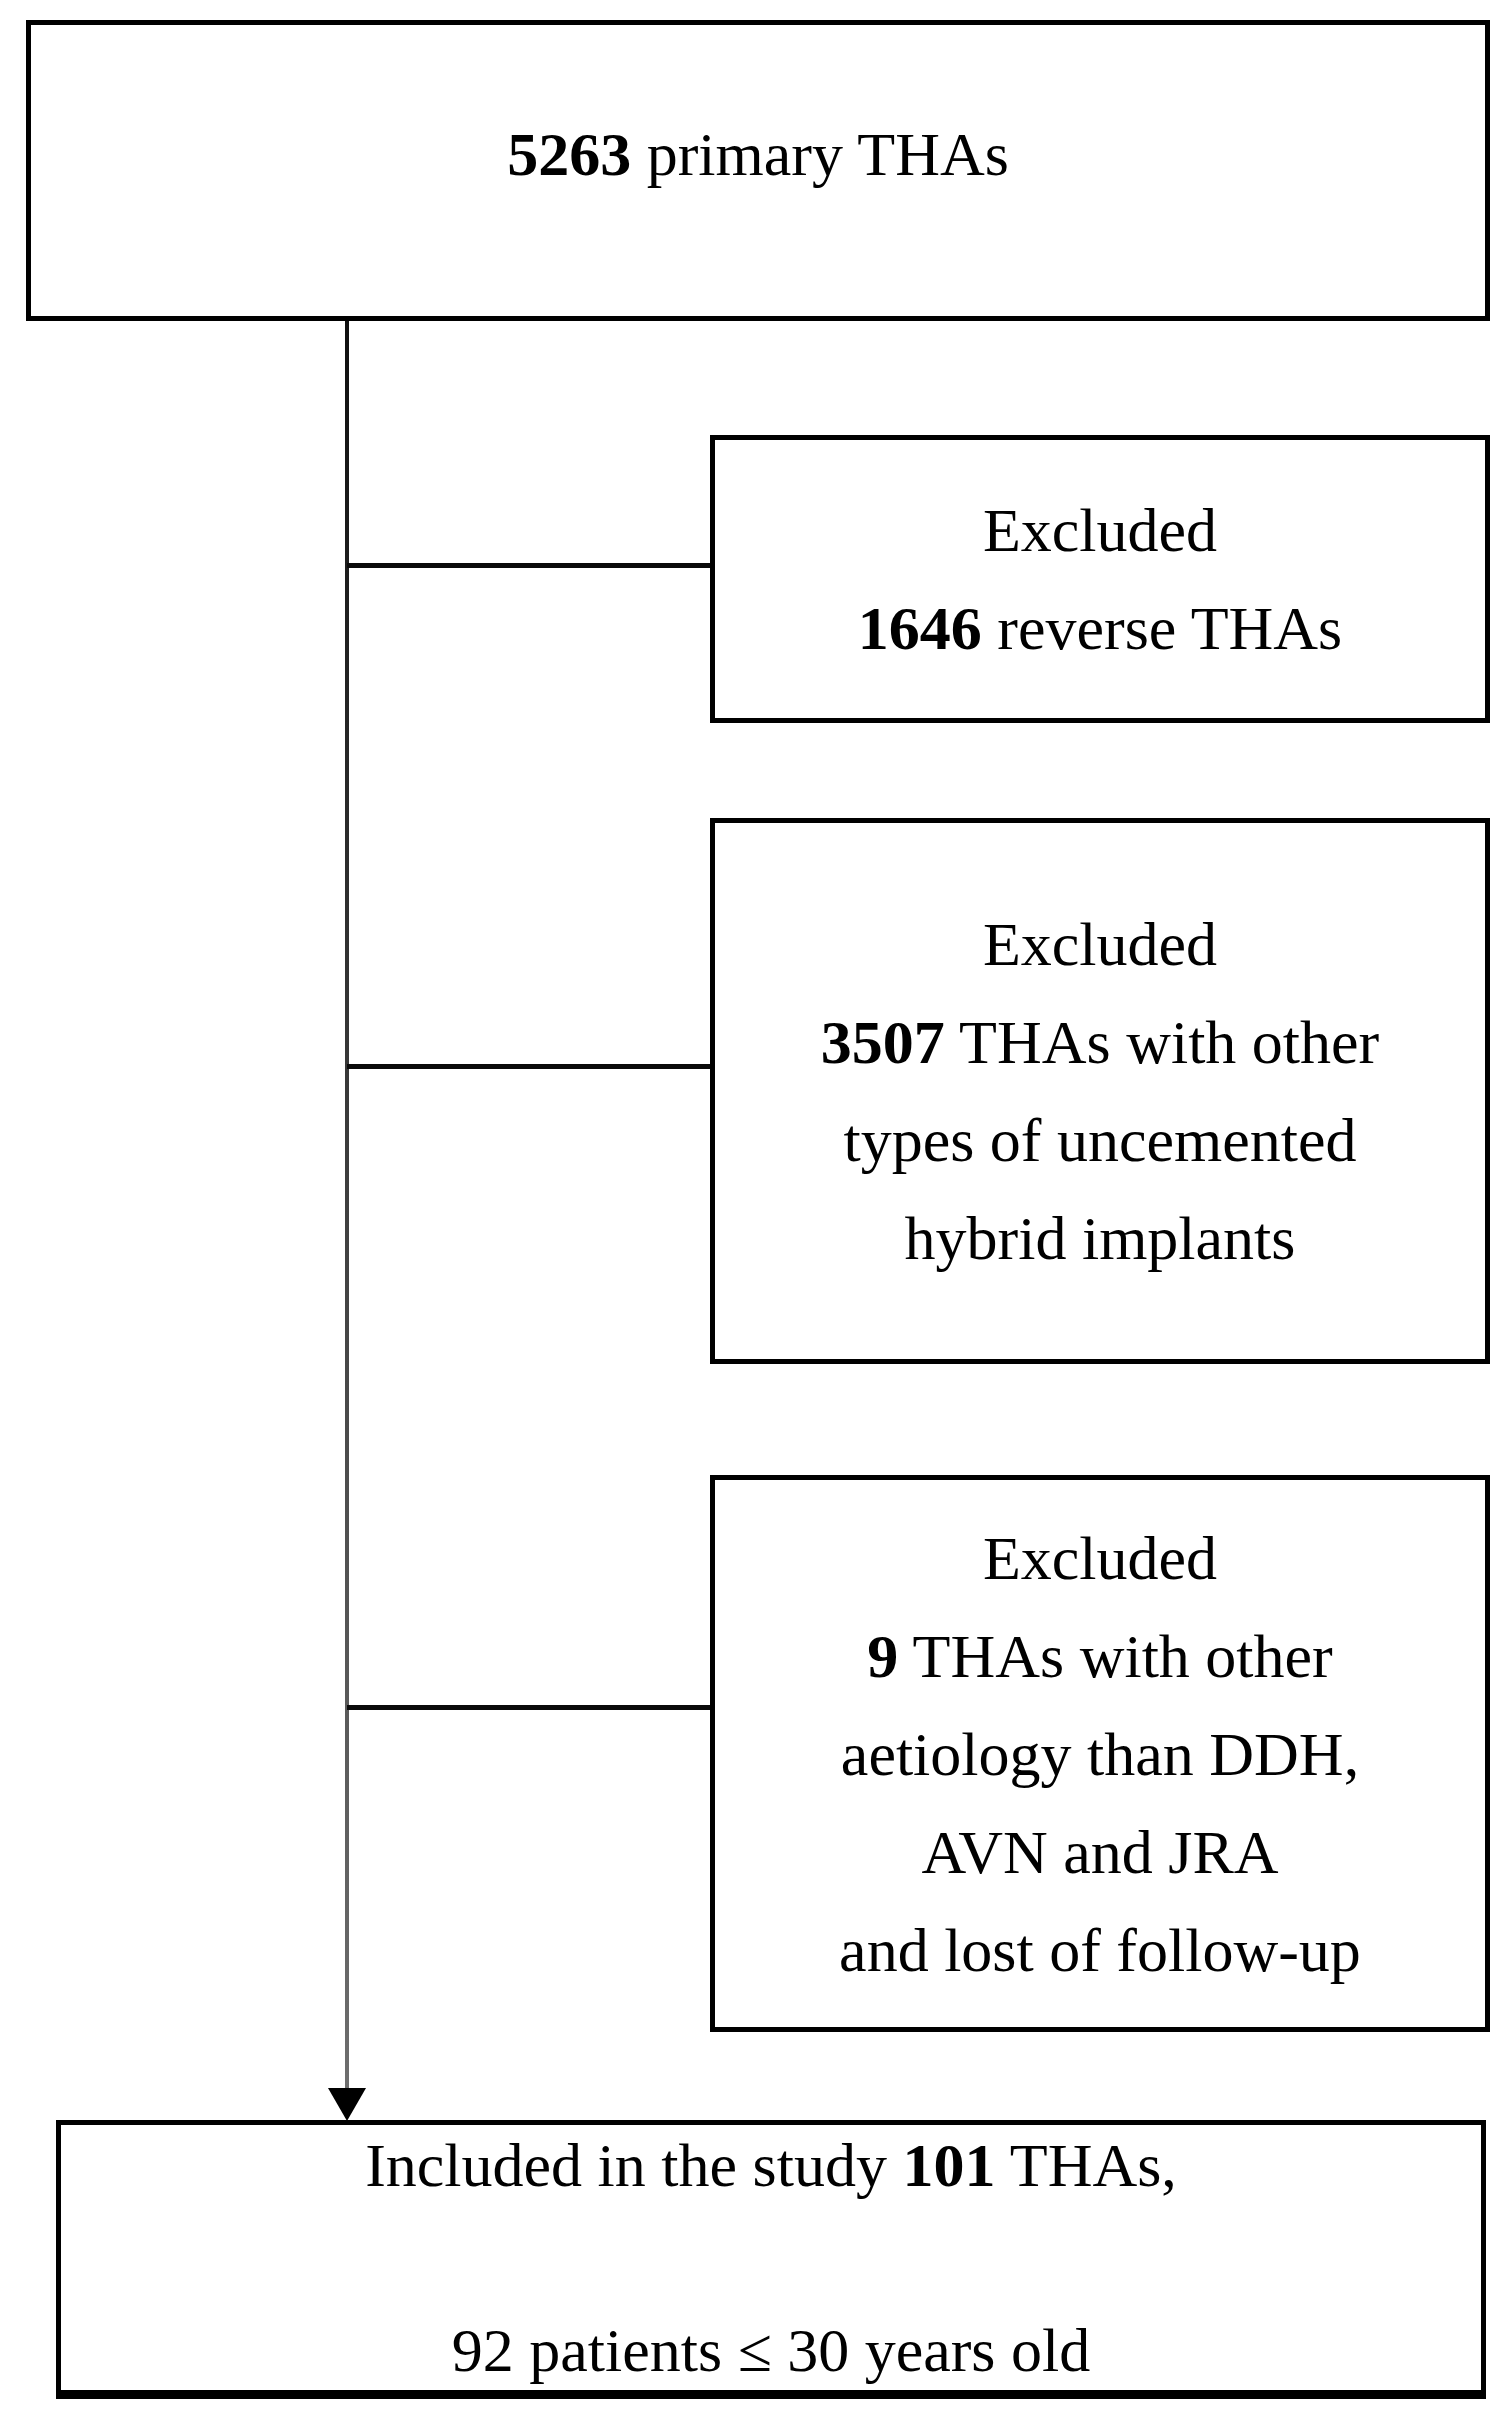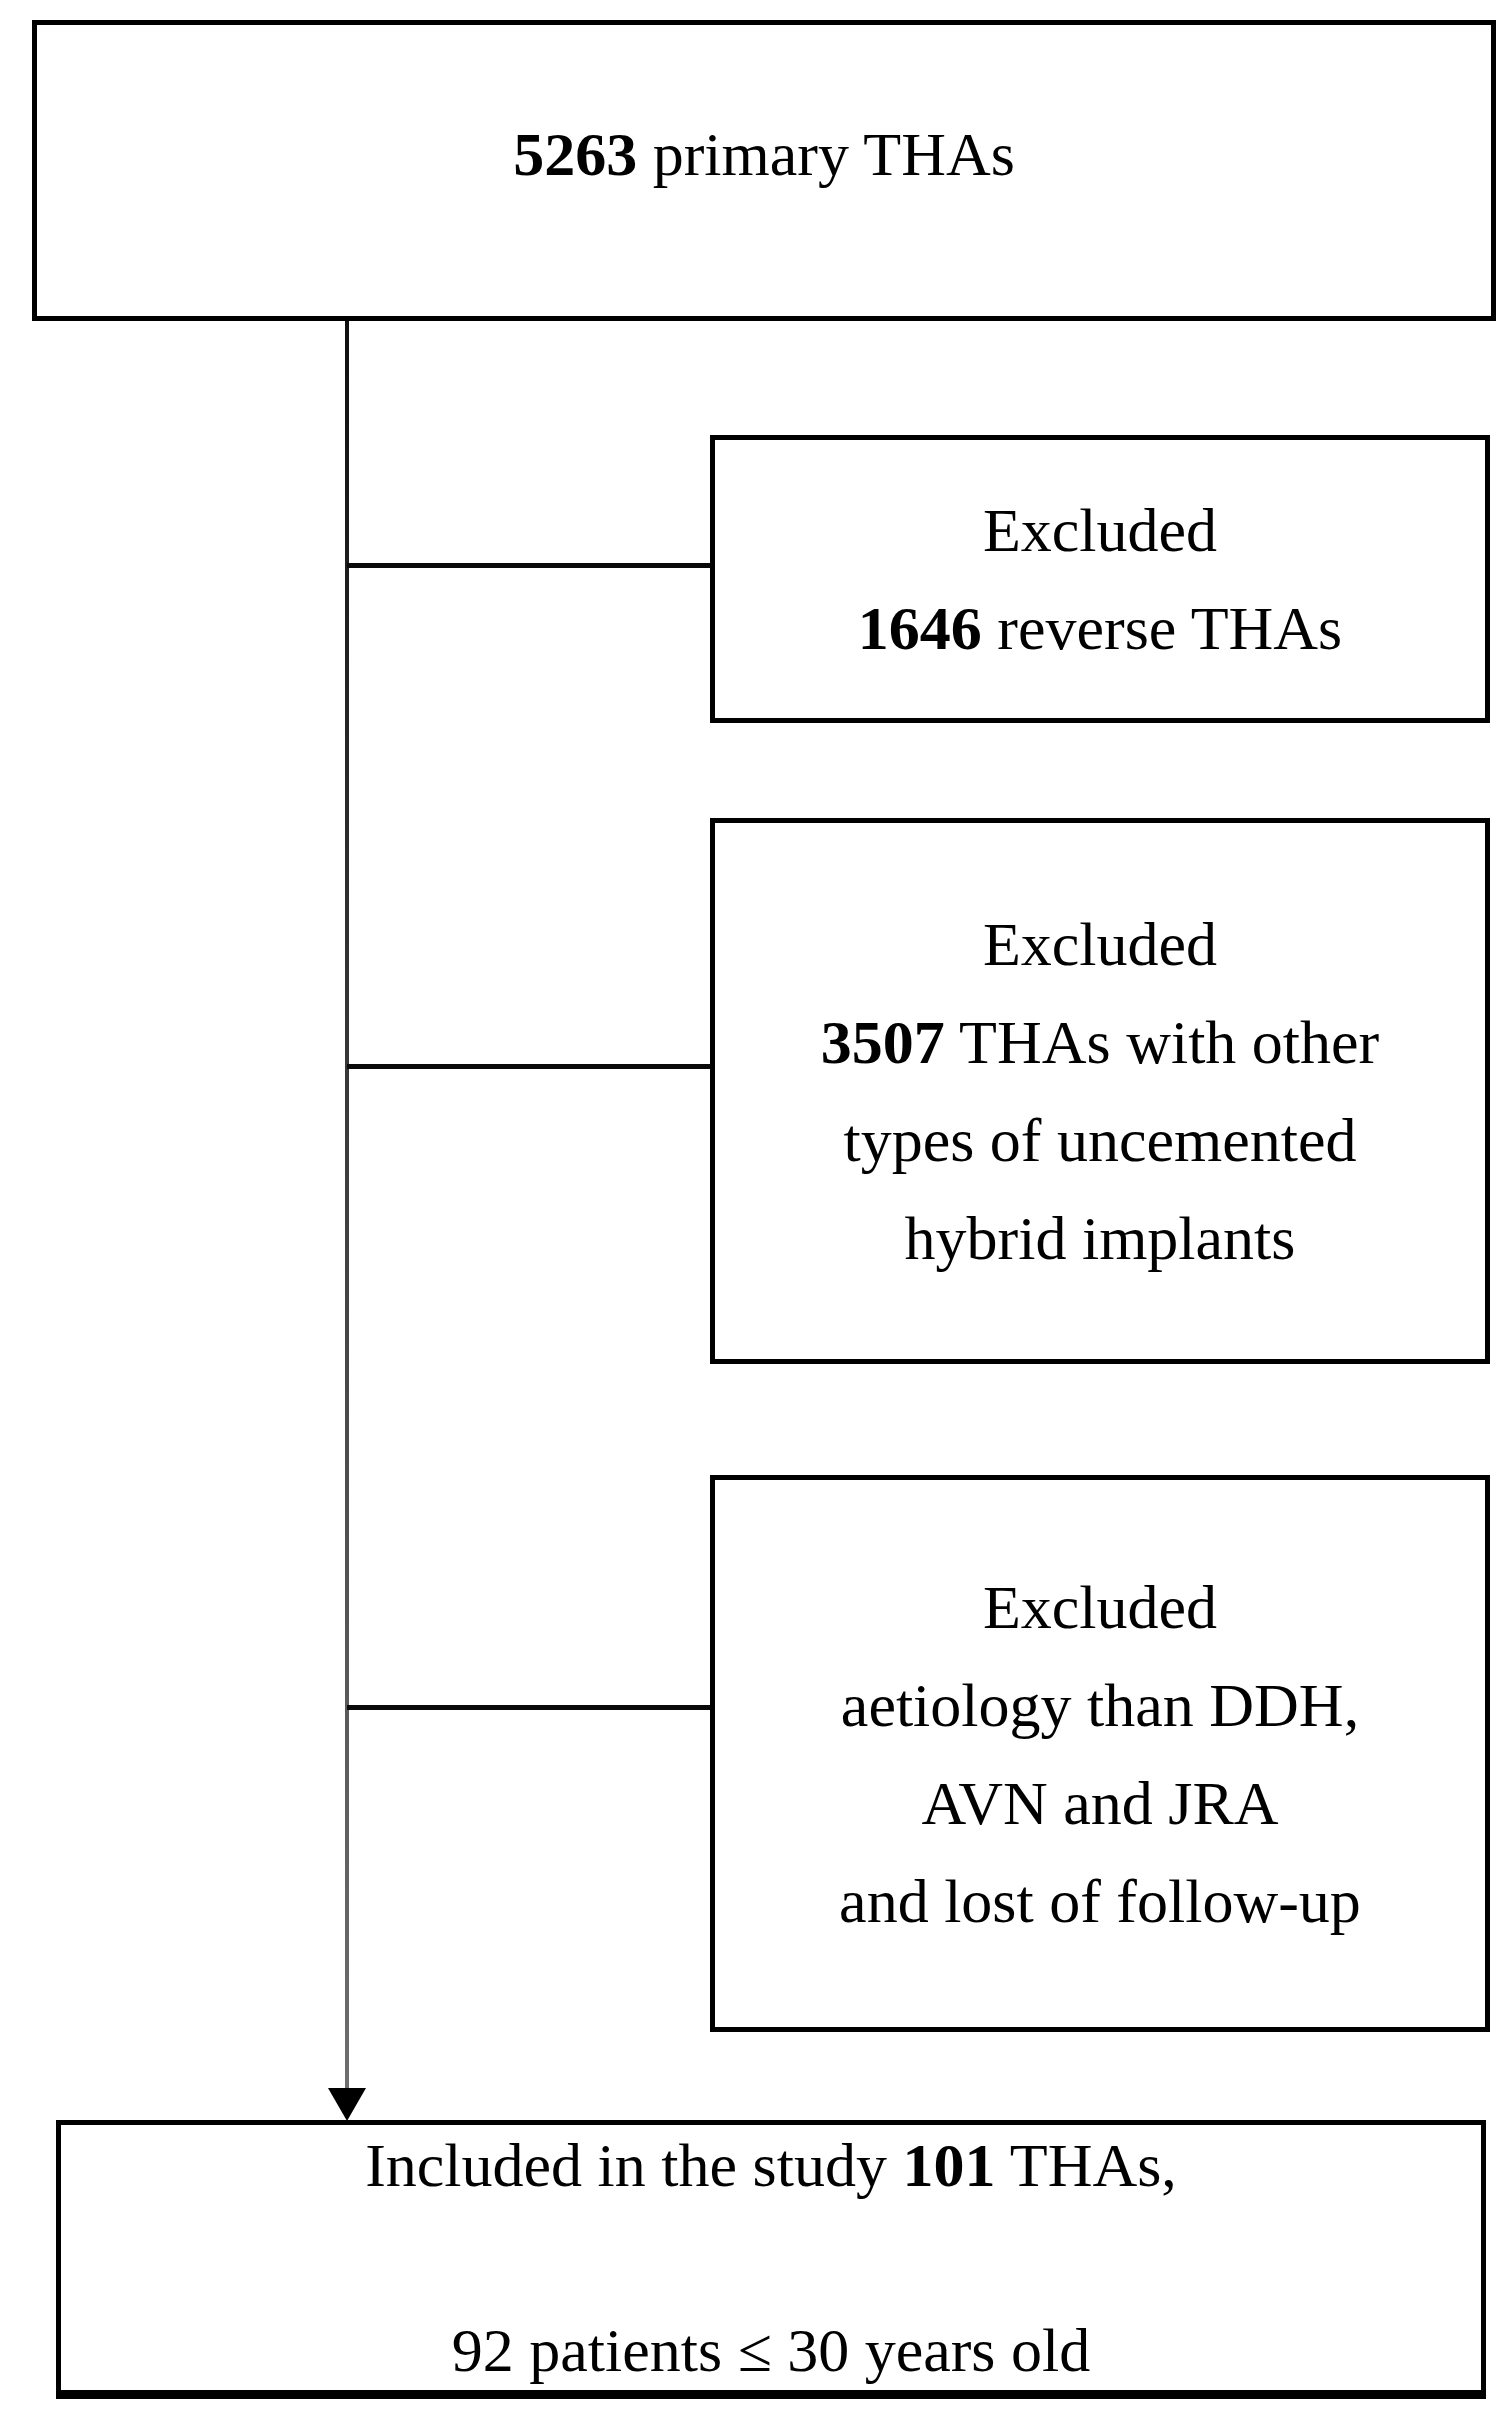--- a/index.html
+++ b/index.html
@@ -17,21 +17,21 @@
     background: #fff;
     display: flex; flex-direction: column;
     align-items: center; justify-content: center;
     text-align: center;
     font-size: 62px;
     line-height: 98px;
   }
   .box .ln { white-space: pre; }
   b { font-weight: bold; }
 
-  .box-top    { left: 32px;   top: 19.6px;   width: 1464px; height: 301px; line-height: 103px; }
+  .box-top    { left: 26px;   top: 19.6px;   width: 1464px; height: 301px; line-height: 103px; }
   .box-top .gap { height: 31px; }
 
   .box-ex1    { left: 710px; top: 435px;  width: 780px; height: 288px; }
   .box-ex2    { left: 710px; top: 818px; width: 780px; height: 546px; }
   .box-ex3    { left: 710px; top: 1475px; width: 780px; height: 557px; }
 
   .box-bottom { left: 56px;   top: 2120px; width: 1430px; height: 279px; line-height: 105px; border-width: 5.2px 5.2px 9.2px 5.2px; gap: 40px; }
   .box-bottom .gap { height: 38px; }
 
   .vline {
@@ -81,20 +81,21 @@
 
   <div class="box box-ex2">
     <div class="ln">Excluded</div>
     <div class="ln"><b>3507</b><span> THAs with other</span></div>
     <div class="ln">types of uncemented</div>
     <div class="ln">hybrid implants</div>
   </div>
 
   <div class="box box-ex3">
     <div class="ln">Excluded</div>
+    <div class="ln"><b>9</b><span> THAs with other</span></div>
     <div class="ln">aetiology than DDH,</div>
     <div class="ln">AVN and JRA</div>
     <div class="ln">and lost of follow-up</div>
   </div>
 
   <div class="box box-bottom">
     <div class="ln"><span>Included in the study </span><b>101</b><span> THAs,</span></div>
     <div class="gap"></div>
     <div class="ln">92 patients ≤ 30 years old</div>
   </div>

